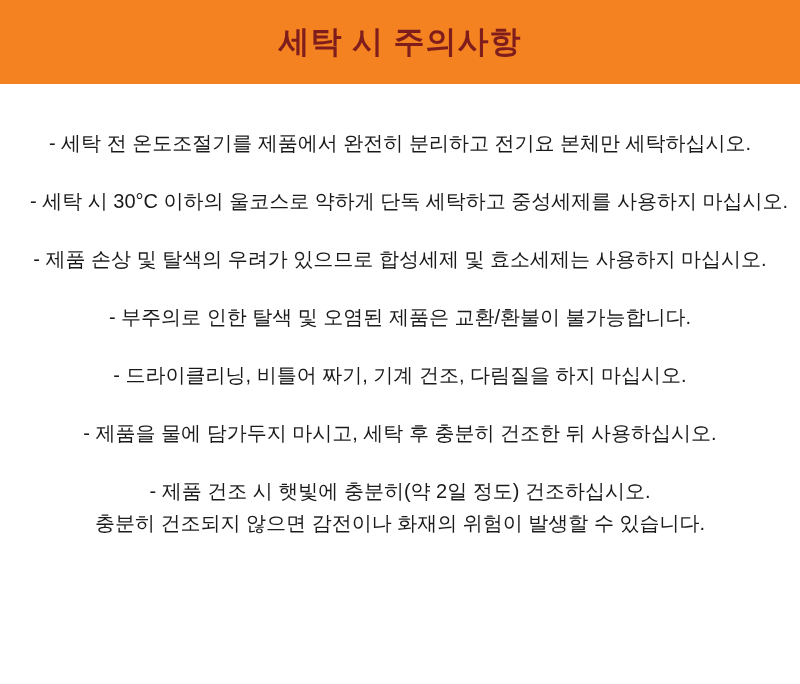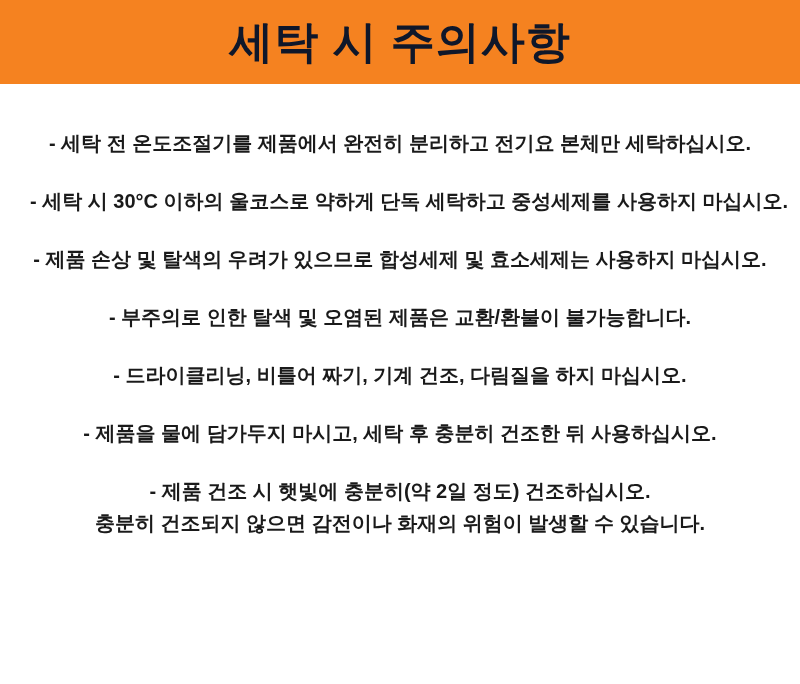--- a/index.html
+++ b/index.html
@@ -22,36 +22,36 @@
   .header-banner {
     width: 800px;
     height: 84px;
     background: #f58220;
     display: flex;
     align-items: center;
     justify-content: center;
     box-sizing: border-box;
   }
   .header-title {
-    color: #0f172a;
-    font-size: 44px;
+    color: #7f1d1d;
+    font-size: 31px;
     font-weight: bold;
     letter-spacing: 1px;
     line-height: 1.1;
     text-align: left;
   }
   .notice-body {
     padding: 46px 30px 0 30px;
     box-sizing: border-box;
   }
   .notice-line {
     text-align: center;
     color: #1a1a1a;
     font-size: 20px;
-    font-weight: bold;
+    font-weight: normal;
     line-height: 1.3;
     margin: 0 0 32px 0;
     white-space: nowrap;
   }
   .notice-line.last {
     margin-bottom: 8px;
   }
   .notice-line .sub {
     display: block;
     margin-top: 6px;

